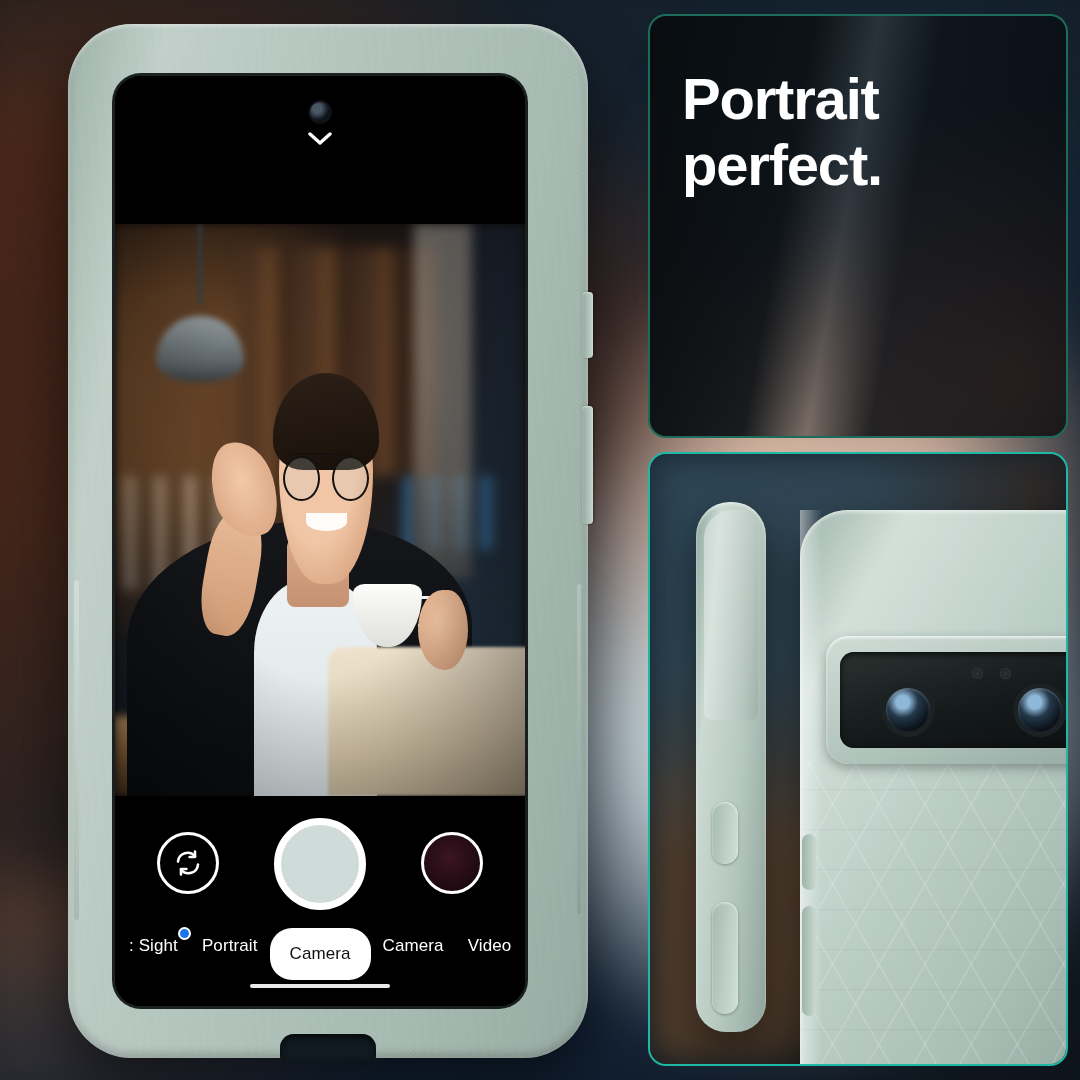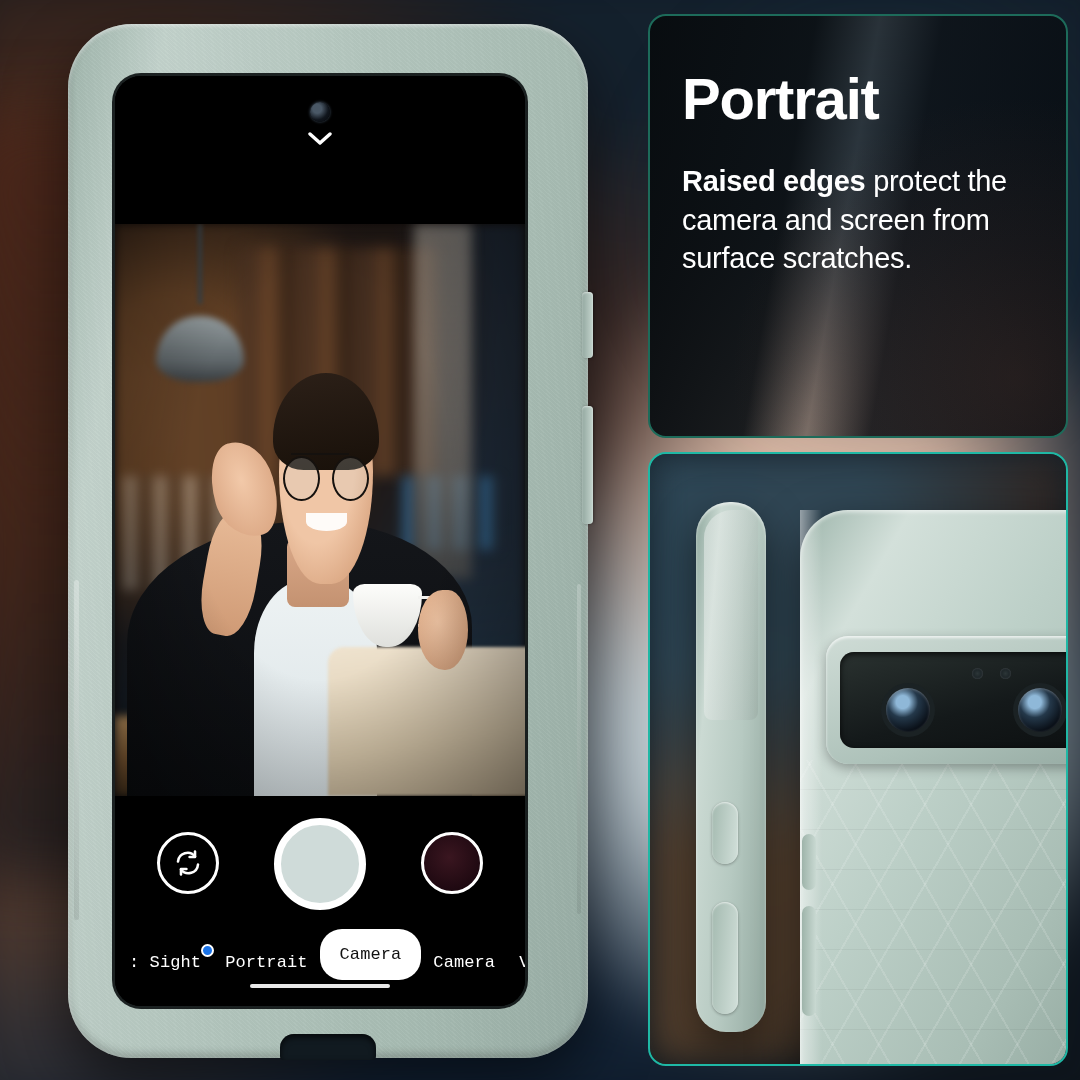--- a/index.html
+++ b/index.html
@@ -270,24 +270,23 @@
     position:absolute; left:50%; transform:translateX(-50%); top:0;
     width:92px; height:92px; border-radius:50%;
     background:#cfdbd9; border:7px solid #fff;
   }
   .gallery-thumb {
     position:absolute; right:42px; top:14px; width:62px; height:62px;
     border:3px solid #fff; border-radius:50%;
     background:radial-gradient(circle at 45% 40%, #3a1620, #1d0810 75%);
   }
   .modes {
-    position:absolute; top:140px; left:0; width:100%; height:44px;
-    display:flex; align-items:flex-end; justify-content:space-between;
+    position:absolute; top:132px; left:0; width:100%; height:44px;
+    display:flex; align-items:flex-start; justify-content:space-between;
     padding:0 2px;
-    font-family:Liberation Mono, monospace;
   }
   .mode {
     position:relative; color:#fff; font-size:17px; letter-spacing:.1px;
     padding:8px 12px; white-space:nowrap;
   }
   .mode.active {
     background:#fff; color:#111; border-radius:22px; padding:16px 20px; font-weight:400;
   }
   .mode .badge {
     position:absolute; right:-1px; top:-1px;
@@ -510,22 +509,22 @@
 
         <div class="home-indicator"></div>
       </div>
 
     </div>
   </div>
 
   <div class="panel panel-text">
     <div class="headline">
       <div>Portrait</div>
+      <div>perfect.</div>
     </div>
-    <div class="subline"><b>Raised edges</b><span> protect the camera and screen from surface scratches.</span></div>
   </div>
 
   <div class="panel panel-product">
     <div class="pp-bg"></div>
 
     <div class="case-side"></div>
     <div class="case-side-lip"></div>
     <div class="side-btn a"></div>
     <div class="side-btn b"></div>
 

